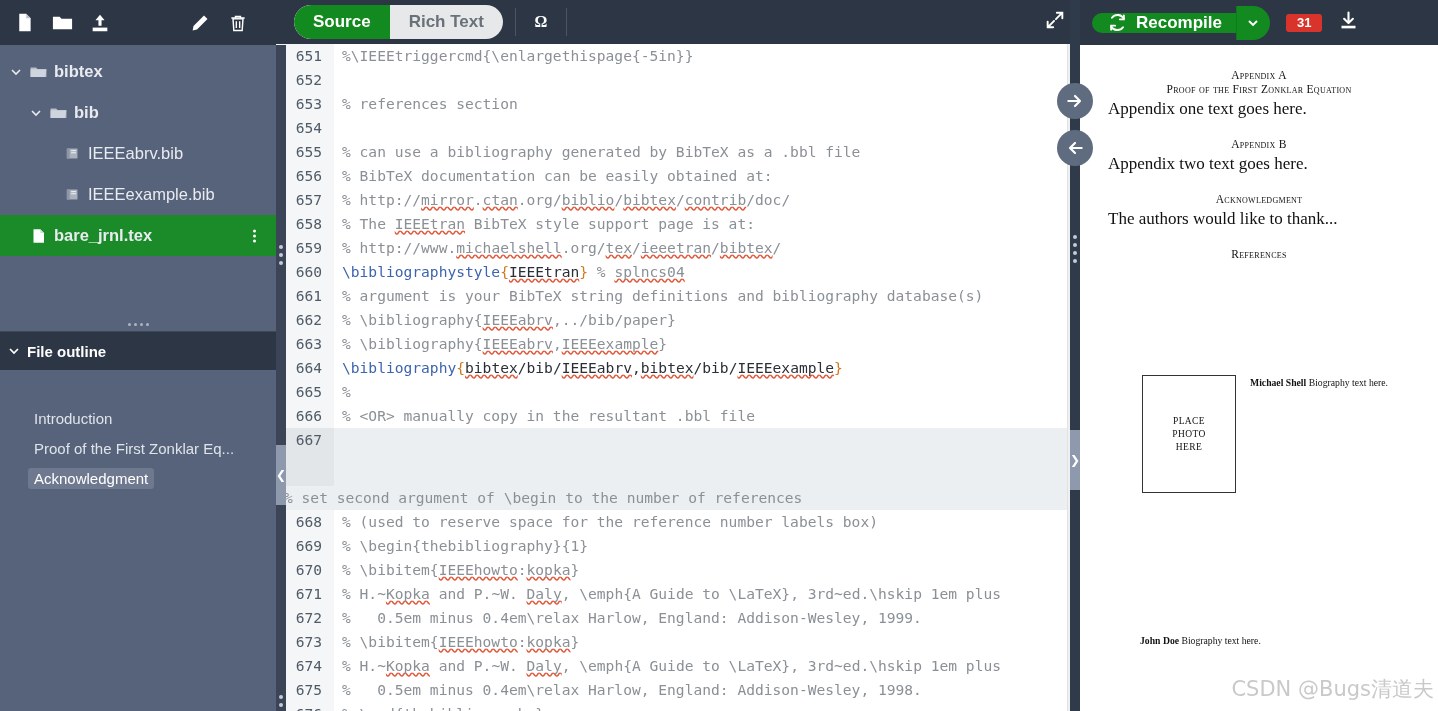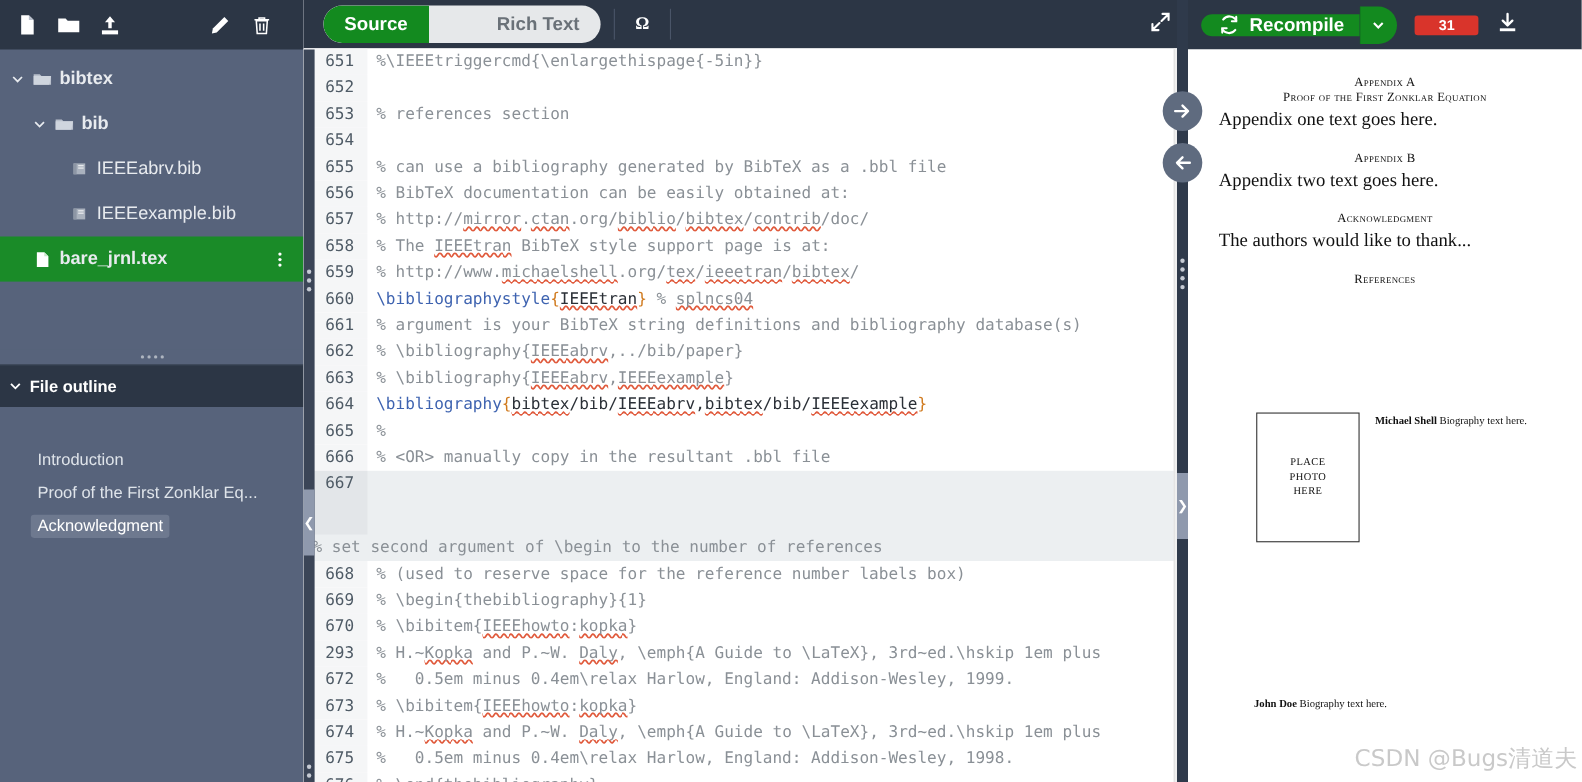--- a/index.html
+++ b/index.html
@@ -113,21 +113,20 @@
   }
   .ed-toolbar {
     height: 45px; background: #2c3645;
     display: flex; align-items: center; padding: 0 0 0 18px;
     gap: 12px;
   }
   .seg {
     display: flex; align-items: center;
     background: #e6e8ea; border-radius: 18px; overflow: hidden;
     height: 34px;
-    gap: 43px;
   }
   .seg div {
     padding: 0 19px; height: 34px; display: flex; align-items: center;
     font-size: 17px; font-weight: bold; color: #6a7178; cursor: pointer;
   }
   .seg div.on { background: #138a1f; color: #fff; border-radius: 18px 0 0 18px; }
   .vsep { width: 1px; height: 28px; background: #4a5568; }
   .omega {
     width: 26px; height: 26px; display:flex; align-items:center; justify-content:center;
     color: #fff; font-size: 16px; cursor: pointer; font-family: "Liberation Serif", serif;
@@ -220,21 +219,21 @@
   }
   .recompile-caret {
     height: 34px; width: 34px; background: #138a1f;
     border-radius: 0 18px 18px 0; display: flex; align-items: center;
     justify-content: center; cursor: pointer; color: #fff;
     border-left: 1px solid #0f7a1a;
   }
   .badge-wrap { position: relative; margin-left: 16px; cursor: pointer; }
   .badge {
     background: #d9342b; color: #fff; font-size: 13px; font-weight: bold;
-    border-radius: 3px; padding: 1px 22px; line-height: 16px;
+    border-radius: 3px; padding: 1px 11px; line-height: 16px;
     display: inline-block;
   }
   .dl-ico { margin-left: 16px; cursor: pointer; }
 
   .pdf-body {
     flex: 1 1 auto; background: #fff; position: relative;
     font-family: "Liberation Serif", serif; color: #111;
     overflow: hidden;
   }
   .pdf-page { padding: 10px 10px 0 10px; position: relative; height: 100%; }
@@ -513,21 +512,21 @@
           </div>
           <div class="line">
             <div class="gut">669</div>
             <div class="txt"><span class="cmt">% \begin{thebibliography}{1}</span></div>
           </div>
           <div class="line">
             <div class="gut">670</div>
             <div class="txt"><span class="cmt">% \bibitem{</span><span class="cmt sq">IEEEhowto</span><span class="cmt">:</span><span class="cmt sq">kopka</span><span class="cmt">}</span></div>
           </div>
           <div class="line">
-            <div class="gut">293</div>
+            <div class="gut">671</div>
             <div class="txt"><span class="cmt">% H.~</span><span class="cmt sq">Kopka</span><span class="cmt"> and P.~W. </span><span class="cmt sq">Daly</span><span class="cmt">, \emph{A Guide to \LaTeX}, 3rd~ed.\hskip 1em plus</span></div>
           </div>
           <div class="line">
             <div class="gut">672</div>
             <div class="txt"><span class="cmt">%   0.5em minus 0.4em\relax Harlow, England: Addison-Wesley, 1999.</span></div>
           </div>
           <div class="line">
             <div class="gut">673</div>
             <div class="txt"><span class="cmt">% \bibitem{</span><span class="cmt sq">IEEEhowto</span><span class="cmt">:</span><span class="cmt sq">kopka</span><span class="cmt">}</span></div>
           </div>

